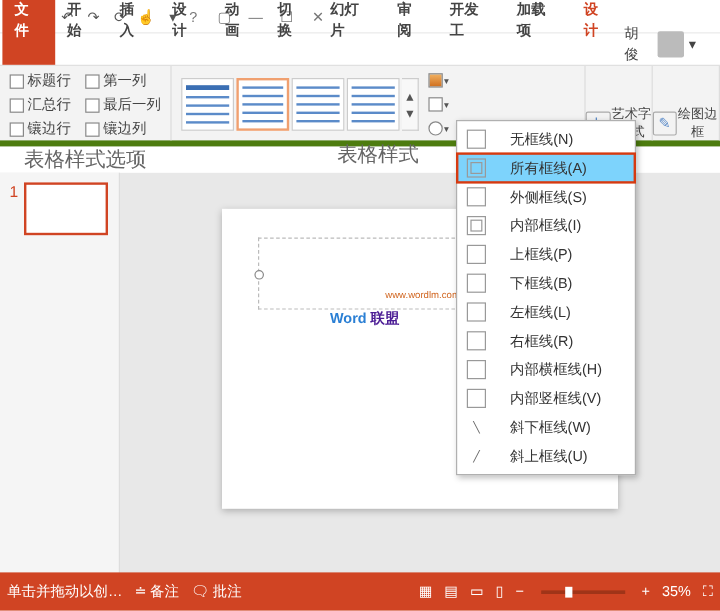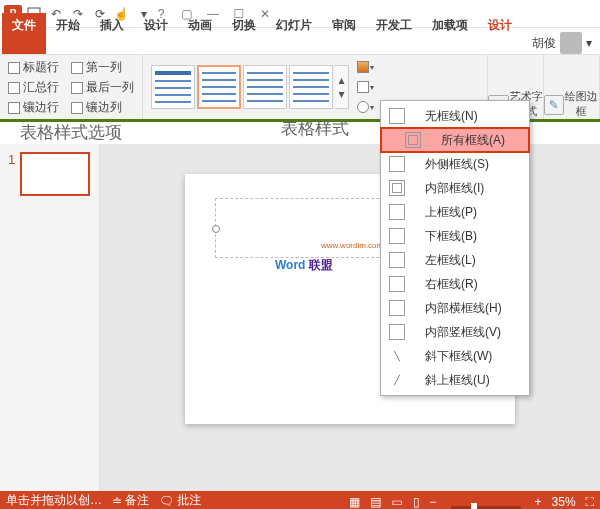--- a/index.html
+++ b/index.html
@@ -13,25 +13,25 @@
 .title-text { flex:1; text-align:center; color:#555; font-size:12px; }
 .win-ctrl { display:flex; gap:8px; align-items:center; }
 .win-ctrl span { width:18px; height:18px; display:flex; align-items:center; justify-content:center; color:#777; }
 
 
 .tabs { height:26px; display:flex; align-items:flex-end; background:#fff; padding-left:2px; }
 .tabs .tab { padding:4px 10px 20px; color:#444; cursor:default;font-weight:bold; }
 .tabs .tab.file { background:#d04423; color:#fff; }
 .tabs .tab.active { color:#d04423; }
 .tabs .spacer { flex:1; }
-.user { display:flex; align-items:center; gap:4px; padding-right:8px; color:#444; }
+.user { display:flex; align-items:center; gap:4px; padding-right:20px; color:#444; }
 .user .avatar { width:22px; height:22px; background:#bbb; border-radius:2px; }
 
 
-.ribbon { height:68px; background:#f3f3f3; border-top:1px solid #e0e0e0; border-bottom:3px solid #4d7c0f; display:flex; }
+.ribbon { height:68px; background:#f3f3f3; border-top:1px solid #e0e0e0; border-bottom:5px solid #4d7c0f; display:flex; }
 .group { border-right:1px solid #ddd; padding:4px 8px 2px; display:flex; flex-direction:column; }
 .group-label { text-align:center; font-size:17px; color:#666; margin-top:auto; padding-top:2px; }
 .checks { display:flex; gap:12px; margin-bottom:3px; }
 .chk { display:flex; align-items:center; gap:3px; color:#444; }
 .chk .box { width:12px; height:12px; border:1px solid #888; background:#fff; }
 .styles-gallery { display:flex; align-items:center; gap:2px; }
 .style-item { width:44px; height:44px; border:1px solid #ccc; background:#fff; position:relative; }
 .style-item.sel { border:2px solid #f0a070; }
 .style-item .rows { position:absolute; inset:3px; display:flex; flex-direction:column; justify-content:space-around; }
 .style-item .rows i { height:2px; background:#5b8bc9; display:block; }
@@ -59,28 +59,28 @@
 .table-sel::before { left:-4px; top:50%; margin-top:-3px; }
 .table-sel::after { right:-4px; top:50%; margin-top:-3px; }
 .watermark { position:absolute; left:90px; top:75px; font-size:22px; font-weight:bold; }
 .watermark .w1 { color:#2a7fd4; }
 .watermark .w2 { color:#4c1d95; }
 .watermark .small { position:absolute; top:-8px; left:46px; font-size:8px; color:#d0641e; font-weight:normal; }
 
 
 .dropdown { position:absolute; top:100px; left:380px; width:150px; background:#fff; border:1px solid #b0b0b0; box-shadow:2px 2px 5px rgba(0,0,0,0.25); padding:3px 0; z-index:50; }
 .dd-item { height:24px; display:flex; align-items:center; padding:0 8px; gap:20px; color:#333; }
-.dd-item.hover { background:#fca5a5;justify-content:center; }
+.dd-item.hover { background:#7dd3fc; }
 .dd-item.boxed { outline:2px solid #d63a10; outline-offset:-1px; }
 .dd-icon { width:16px; height:16px; display:flex; align-items:center; justify-content:center; border:1px solid #999; font-size:9px; color:#666; position:relative; }
 .dd-icon.grid::before { content:""; position:absolute; inset:2px; border:1px solid #999; }
 .dd-icon.plain { border:none; }
 
 
-.status { position:absolute; bottom:0; left:0; right:0; height:18px; background:#d04423; color:#fff; display:flex; align-items:flex-end; font-size:11px; padding:0 6px; gap:10px; }
+.status { position:absolute; bottom:0; left:0; right:0; height:32px; background:#d04423; color:#fff; display:flex; align-items:center; font-size:11px; padding:0 6px; gap:10px; }
 .status .seg { display:flex; align-items:center; gap:3px; }
 .status .spacer { flex:1; }
 .zoom-slider { width:70px; height:3px; background:#a03418; position:relative; margin:0 4px; }
 .zoom-slider .knob { position:absolute; left:20px; top:-3px; width:6px; height:9px; background:#fff; }
 svg { display:block; }
 </style>
 </head>
 <body>
 
 <div class="titlebar">

